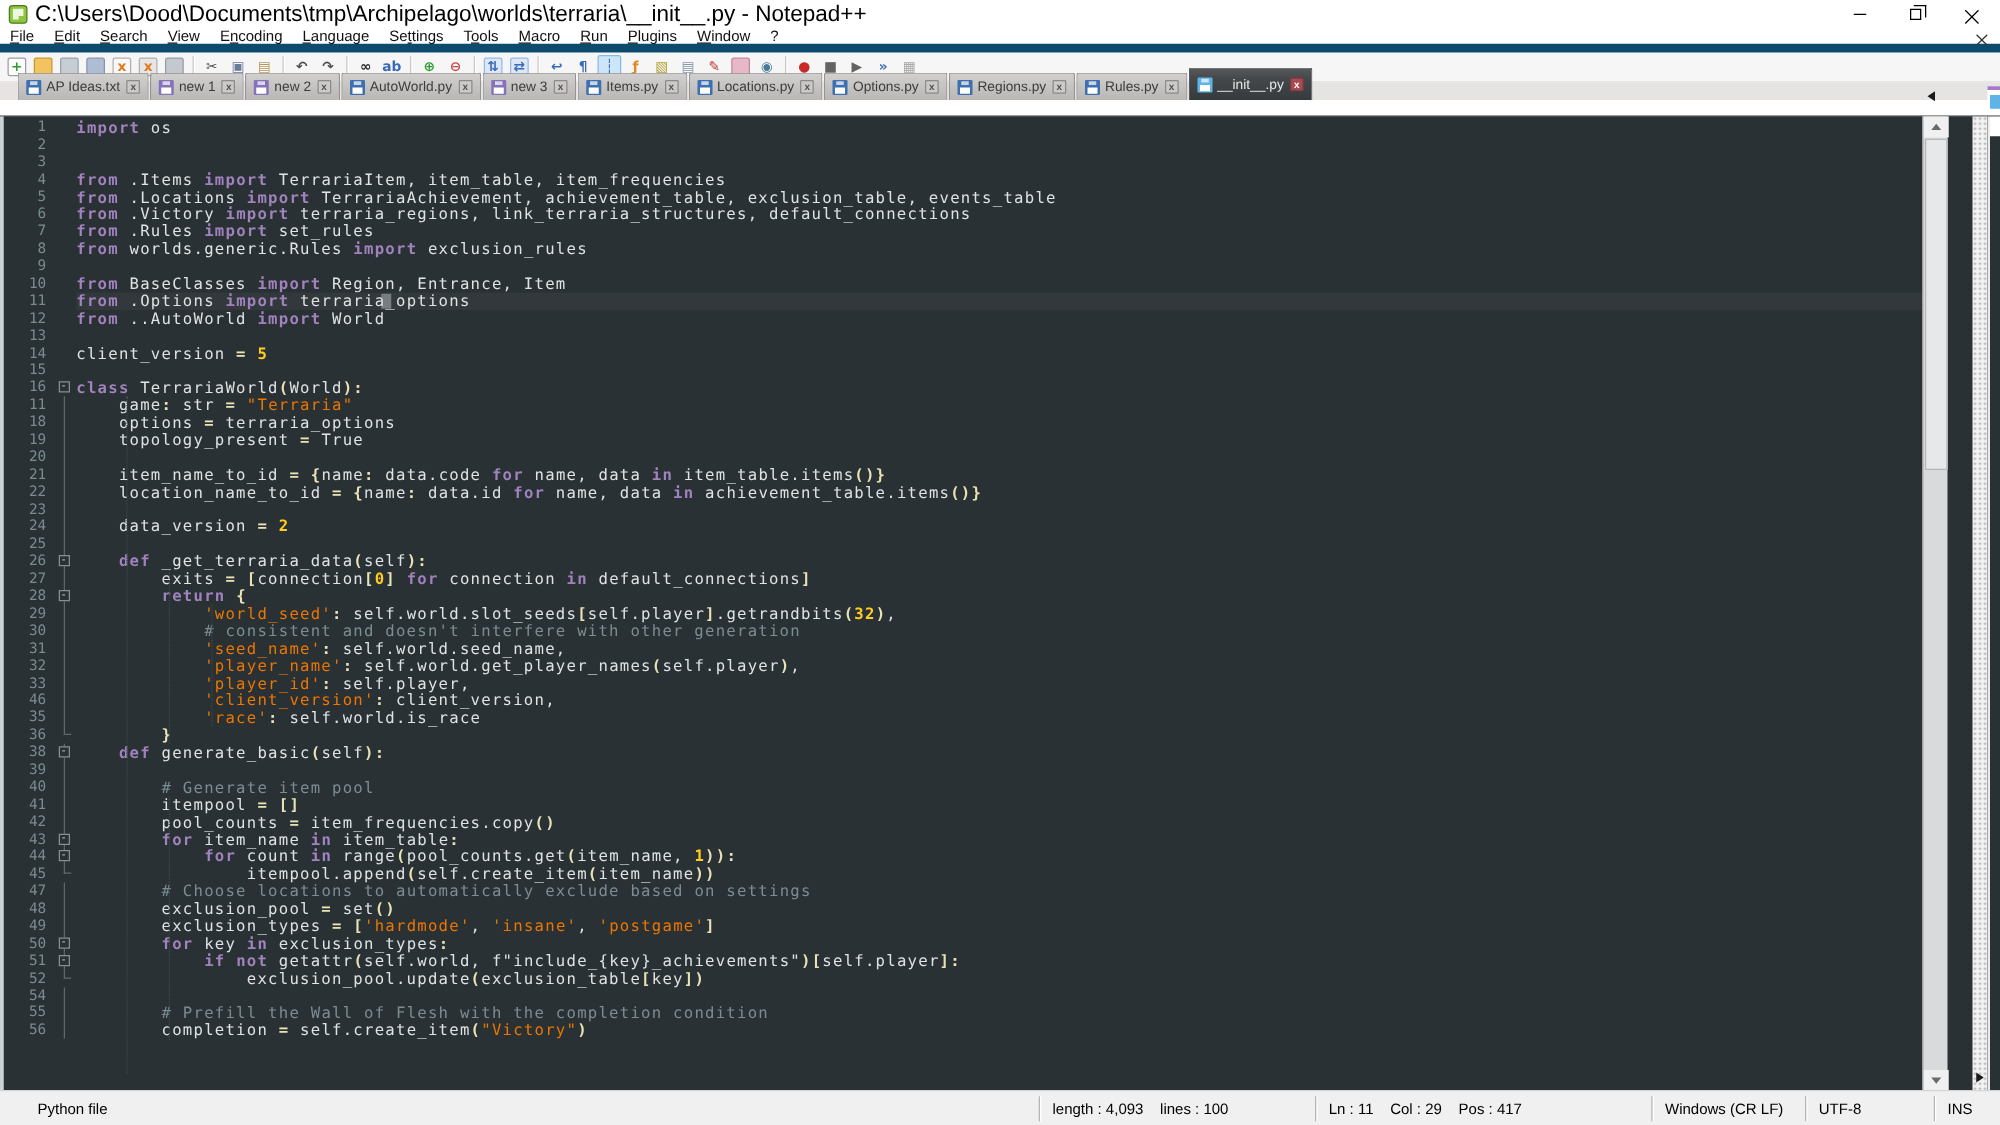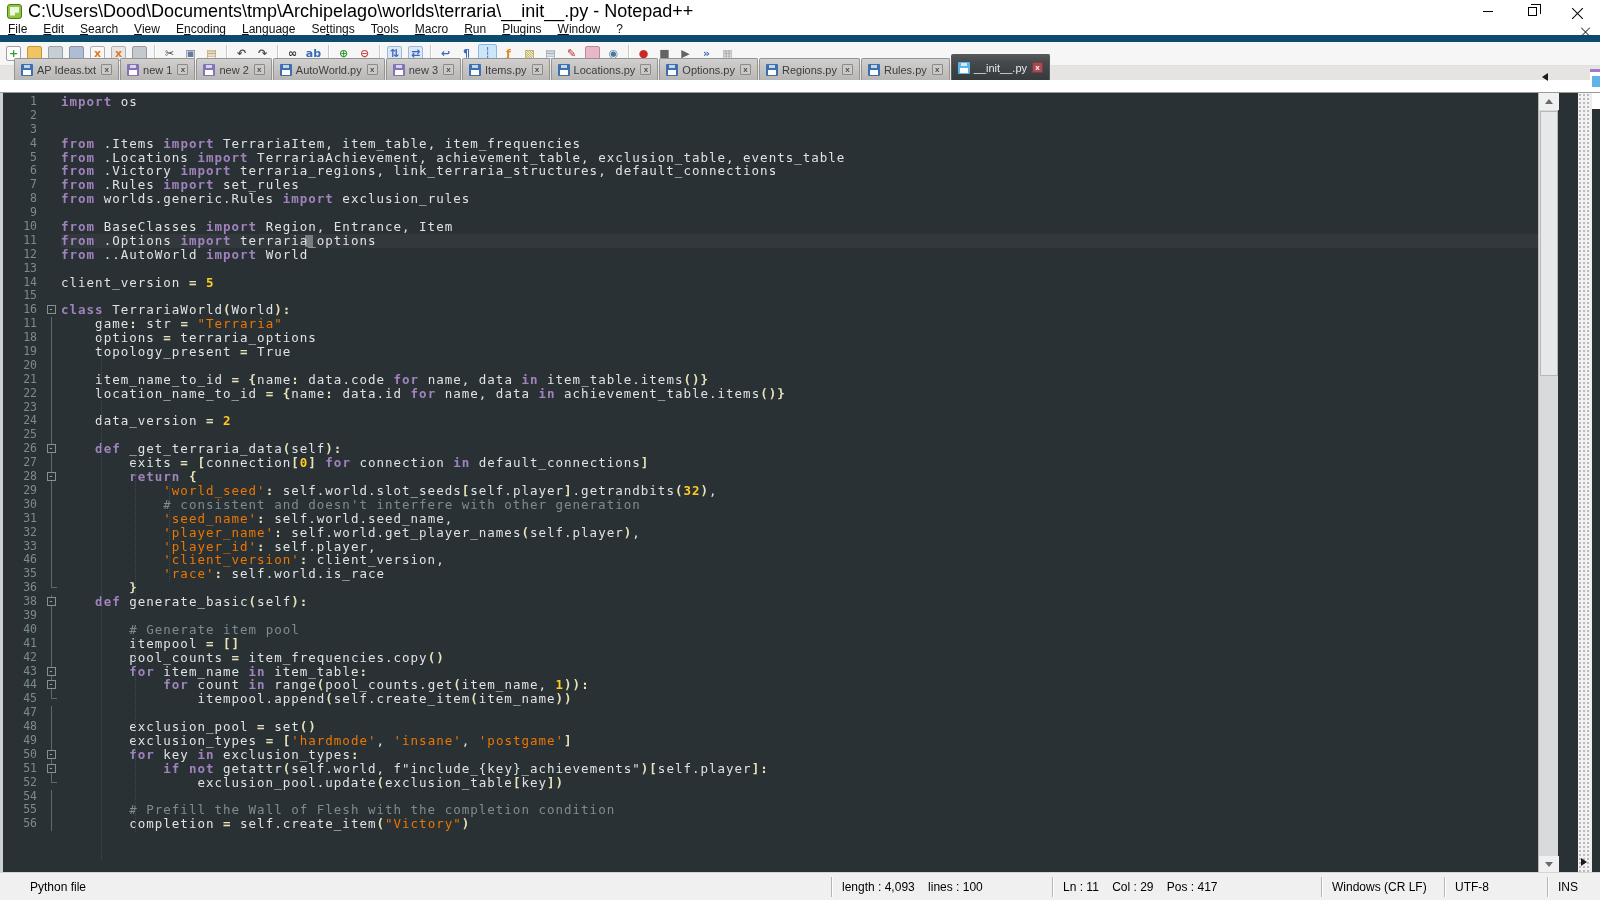--- a/index.html
+++ b/index.html
@@ -578,20 +578,21 @@
             <span class="fend"></span>
           </span>
           <span class="codetext"><span class="tok-t">                itempool.append</span><span class="tok-o">(</span><span class="tok-t">self.create_item</span><span class="tok-o">(</span><span class="tok-t">item_name</span><span class="tok-o">))</span></span>
           <span class="filler"></span>
         </div>
         <div class="line">
           <span class="num">47</span>
           <span class="fold">
             <span class="fline"></span>
           </span>
+          <span class="codetext"><span class="tok-t">        </span><span class="tok-c"># Choose locations to automatically exclude based on settings</span></span>
           <span class="filler"></span>
         </div>
         <div class="line">
           <span class="num">48</span>
           <span class="fold">
             <span class="fline"></span>
           </span>
           <span class="codetext"><span class="tok-t">        exclusion_pool </span><span class="tok-o">=</span><span class="tok-t"> set</span><span class="tok-o">()</span></span>
           <span class="filler"></span>
         </div>

